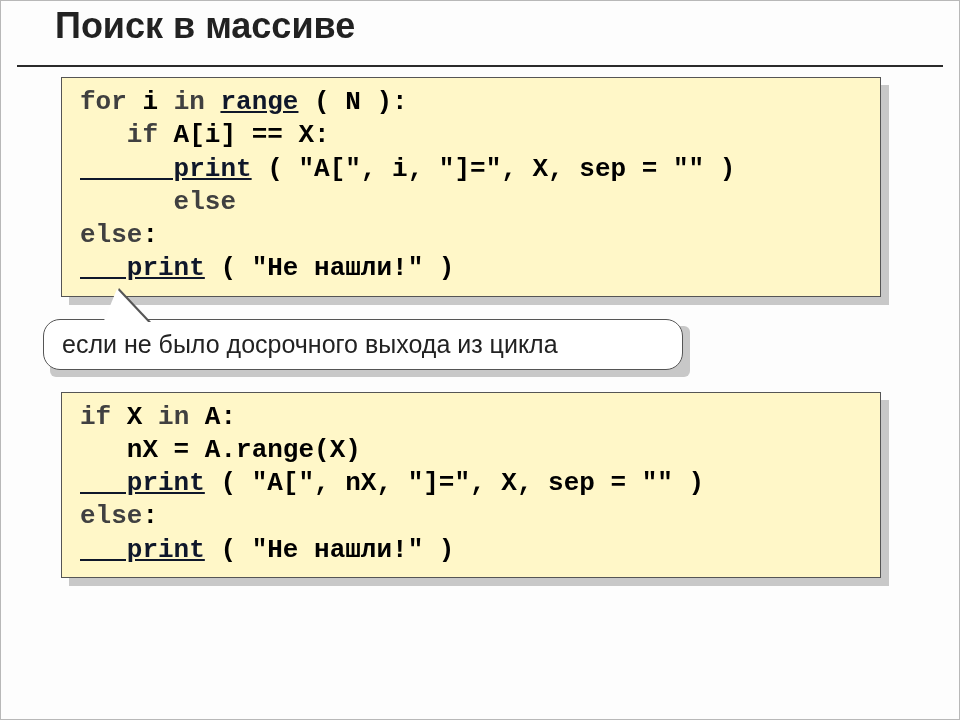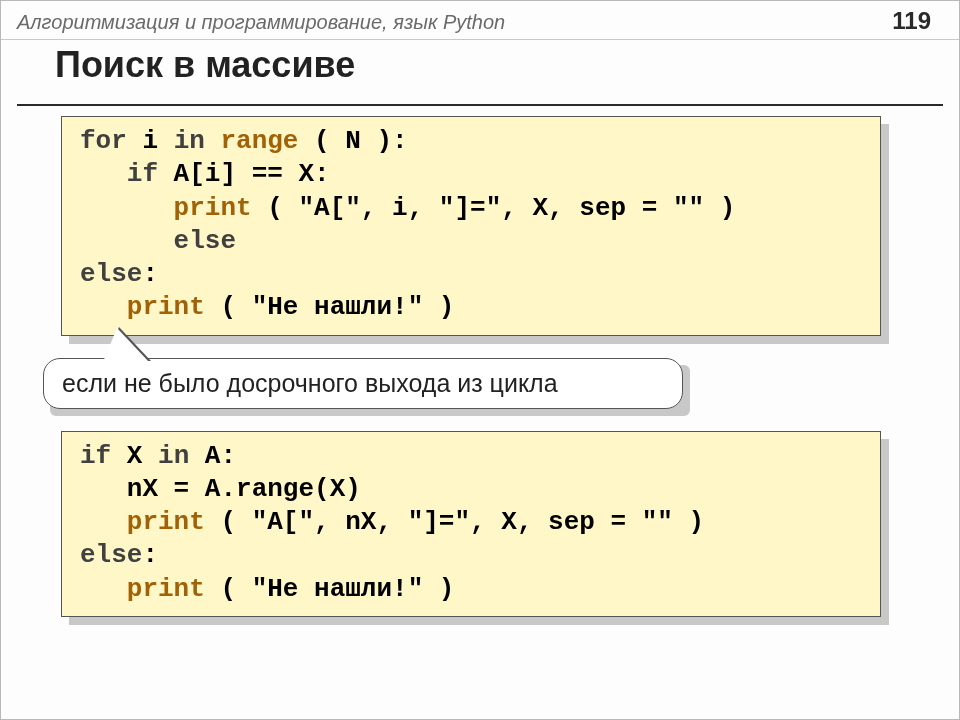--- a/index.html
+++ b/index.html
@@ -67,21 +67,21 @@
     border: 1px solid #555;
     padding: 8px 18px 10px 18px;
     font-family: "Courier New", monospace;
     font-size: 26px;
     font-weight: bold;
     line-height: 1.28;
     white-space: pre;
     color: #000;
   }
   .kw-blue { color: #404040; }
-  .kw-green { color: #a16207; }
+  .kw-green { color: #0f172a; text-decoration: underline; }
   .callout-wrap {
     position: relative;
     margin: 22px 0 22px 42px;
     width: 640px;
   }
   .callout-shadow {
     position: absolute;
     top: 7px; left: 7px;
     width: 100%; height: 100%;
     background: #c8c8c8;
@@ -105,24 +105,20 @@
     border-bottom: 34px solid #fff;
     filter: drop-shadow(2px -1px 0 #555);
     z-index: 5;
   }
 </style>
 </head>
 <body>
 
 <div class="page">
 
-  <div class="topbar">
-    <div class="breadcrumb">Алгоритмизация и программирование, язык Python</div>
-    <div class="pagenum">119</div>
-  </div>
 
   <div class="title-wrap">
     <div class="title">Поиск в массиве</div>
   </div>
 
 
   <div class="codebox-wrap">
     <div class="shadow"></div>
     <div class="codebox"><span class="kw-blue">for</span><span> i </span><span class="kw-blue">in</span><span> </span><span class="kw-green">range</span><span> ( N ):</span>
 <span class="kw-blue">   if</span><span> A[i] == X:</span>

